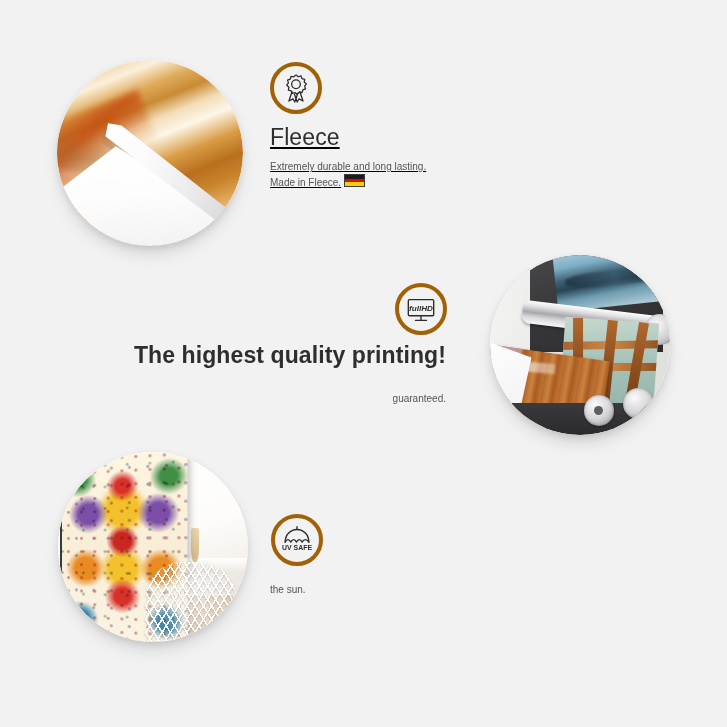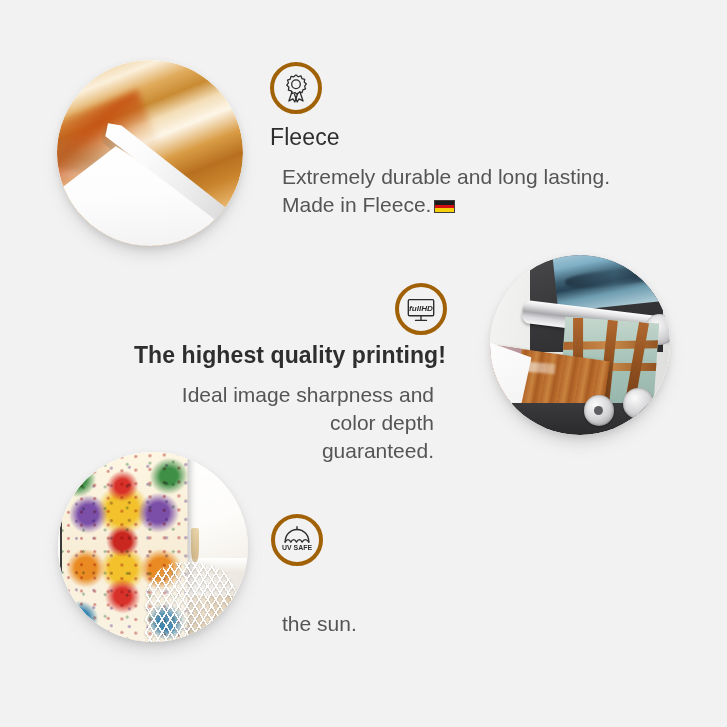--- a/index.html
+++ b/index.html
@@ -294,41 +294,41 @@
     color: #2e2e2e;
     font-size: 23px;
     line-height: 1.18;
     margin: 0 0 9px 0;
     font-weight: 400;
     letter-spacing: 0.1px;
   }
   .headline.bold { font-weight: 700; font-size: 23px; }
   .body {
     color: #555555;
-    font-size: 21px;
+    font-size: 10px;
     line-height: 1.34;
-    margin: 12px;
+    margin: 0;
     font-weight: 400;
   }
   .body .flag {
     display: inline-block;
     width: 21px;
     height: 13px;
     vertical-align: -1px;
     margin-left: 3px;
     border: 1px solid #3d3d3d;
     box-sizing: border-box;
     background: linear-gradient(180deg,
         #1c1c1c 0%, #1c1c1c 33.3%,
         #d40f12 33.3%, #d40f12 66.6%,
         #f5cf0a 66.6%, #f5cf0a 100%);
   }
 
   
-  #block-fleece   { left: 270px; top: 124px; width: 400px; }
+  #block-fleece   { left: 270px; top: 124px; width: 400px; text-decoration: underline; }
   #block-print    { left: 130px; top: 342px; width: 316px; text-align: right; }
   #block-uv       { left: 270px; top: 570px; width: 400px; }
 
   #badge-fleece  { left: 270px; top: 62px; }
   #badge-print   { left: 395px; top: 283px; }
   #badge-uv      { left: 271px; top: 514px; }
 </style>
 </head>
 <body>
 
@@ -394,21 +394,21 @@
         <path d="M26 34 L26 39"></path>
         <path d="M19.5 39.5 L32.5 39.5"></path>
       </g>
       <text x="26" y="28.2" text-anchor="middle" font-family="Liberation Sans, sans-serif" font-size="9.6" font-weight="700" font-style="italic" fill="#2b2b2b">fullHD</text>
     </svg>
   </div>
 
   <div class="text-block" id="block-print">
     <h2 class="headline bold">The highest quality printing!</h2>
     <p class="body">
-      <span>Ideal image sharpness and color depth</span><br>
+      <br>
       <span>guaranteed.</span>
     </p>
   </div>
 
   <div class="disc" id="disc-uv">
     <div class="inner">
       <div class="uv-room"></div>
       <div class="uv-window"></div>
       <div class="uv-sill"></div>
       <div class="uv-floor"></div>

